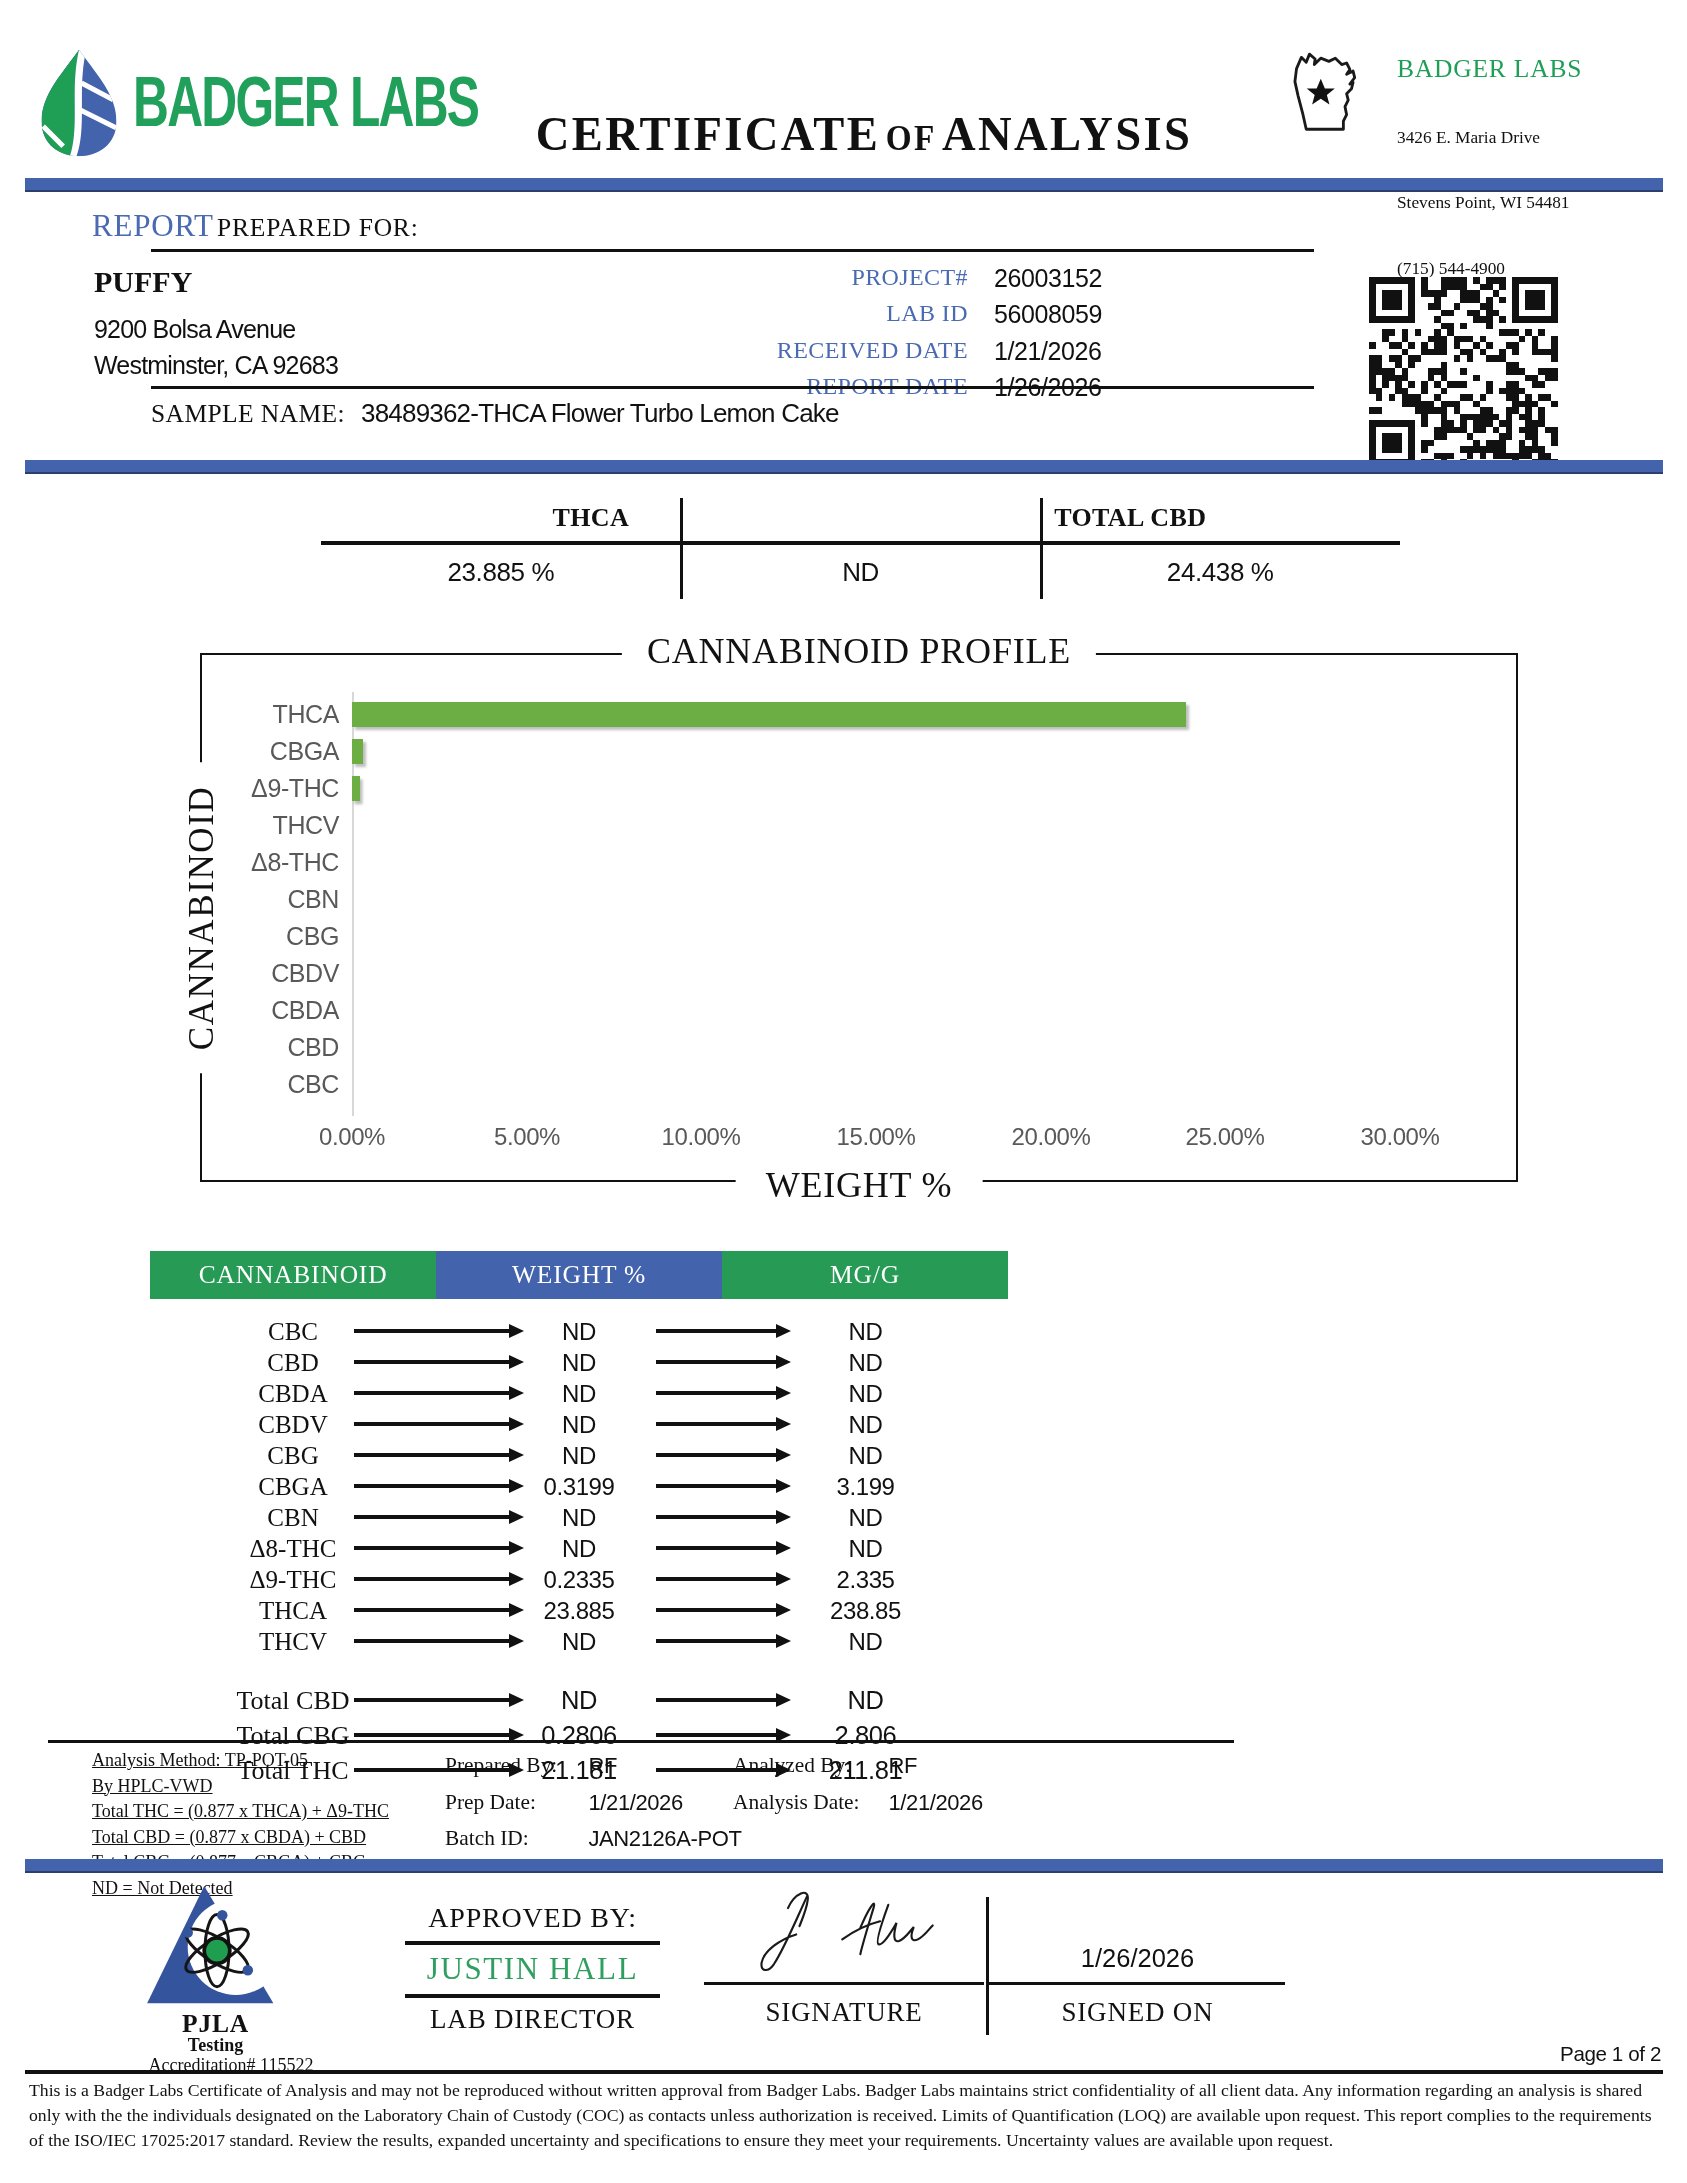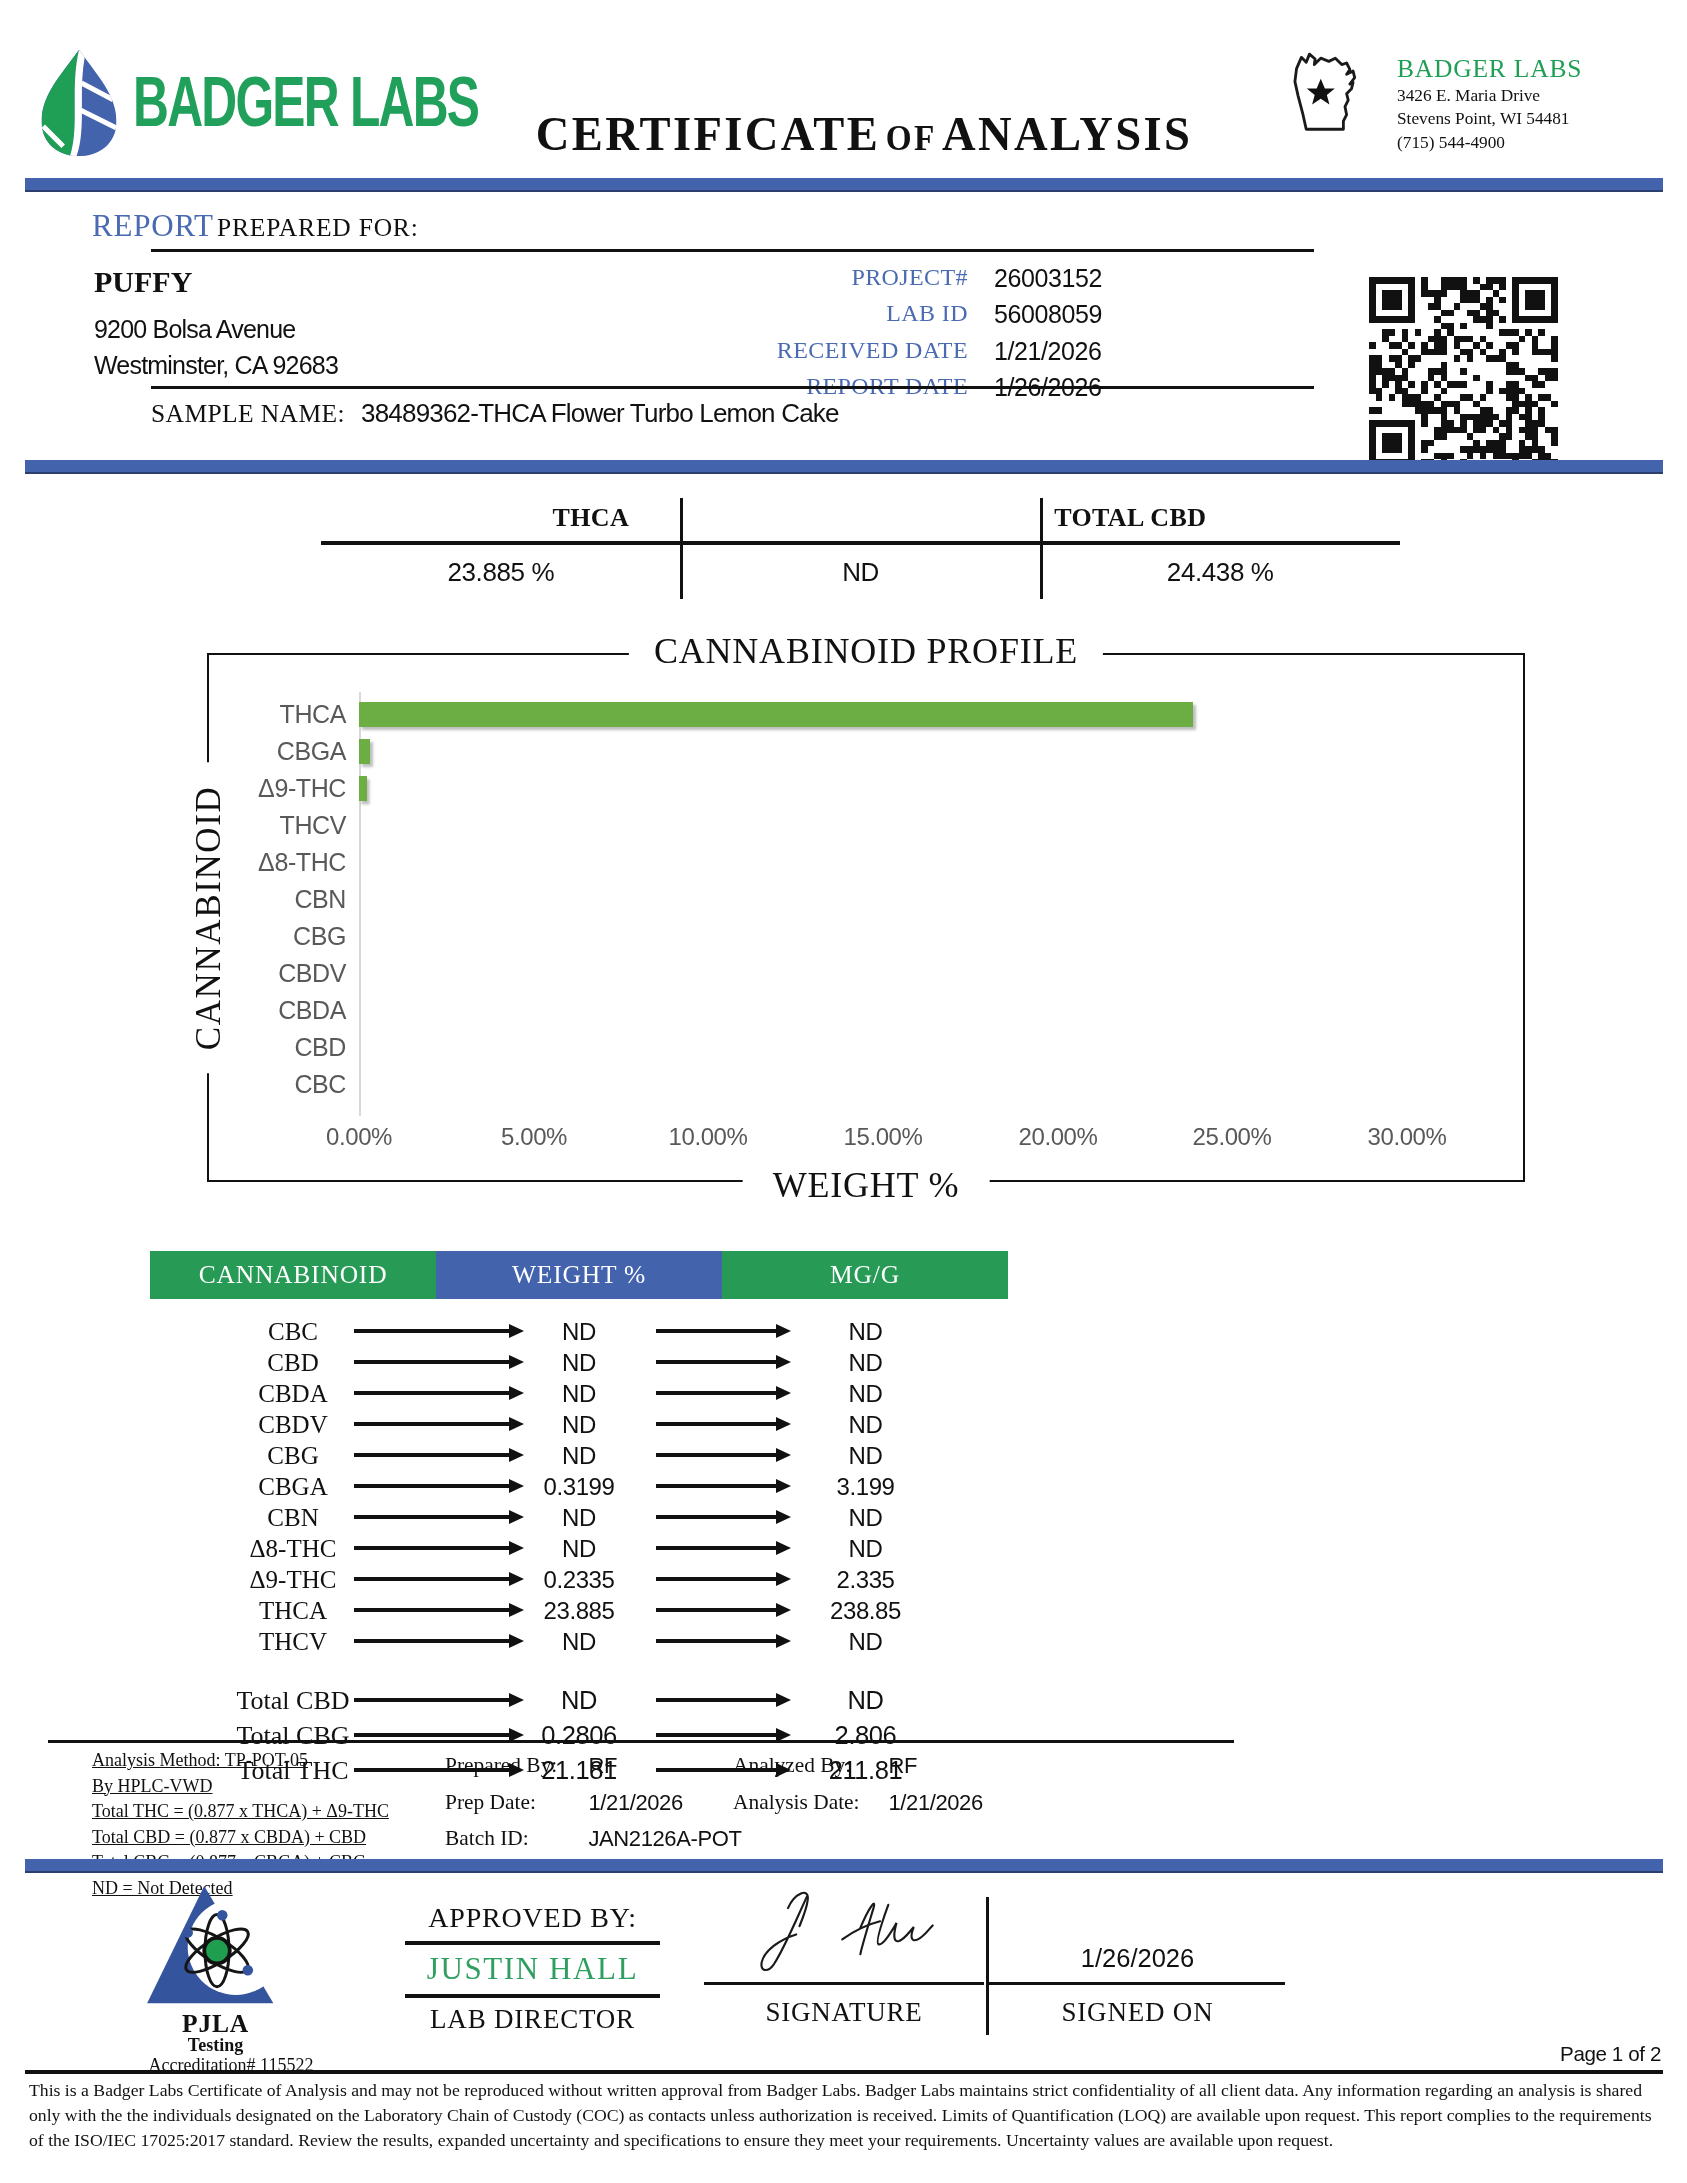--- a/index.html
+++ b/index.html
@@ -15,21 +15,21 @@
   .brand-text{
     font-family:"Liberation Sans", sans-serif; font-weight:bold;
     font-size:71px; letter-spacing:-2.5px; color:#21a05b;
     transform:scaleX(.70); transform-origin:left center; white-space:nowrap;
   }
   .coa-title{ left:428px; right:387px; top:105px; text-align:center; white-space:nowrap;
     font-weight:bold; letter-spacing:2.5px; transform:scaleX(.95); }
   .coa-title .big{ font-size:49px; }
   .coa-title .small{ font-size:35px; }
   .lab-name{ color:#1f9e55; font-size:25.5px; letter-spacing:0.8px; font-weight:400; }
-  .lab-addr{ font-size:17.3px; line-height:1.35; }
+  .lab-addr{ font-size:17.3px; line-height:1.35;margin-top:42px; }
 
   .blue-bar{ left:25px; width:1638px; height:14px; background:#4463ad; border-bottom:2.5px solid #2b3e6d; }
 
   
   .rep-label{ font-size:31px; color:#4a6ab2; letter-spacing:0.8px; }
   .rep-sub{ font-size:25.5px; color:#111; letter-spacing:0.8px; }
   .hline{ background:#111; }
   .client-name{ font-size:30px; font-weight:bold; }
   .client-addr{ font-family:"Liberation Sans", sans-serif; font-size:25px; line-height:1.45; letter-spacing:-0.8px; }
   .proj-row{ display:flex; margin-bottom:7.4px;gap:8px; }
@@ -40,21 +40,21 @@
 
   
   .summary{ left:321px; top:498px; width:1079px; }
   .sum-head{ display:flex; border-bottom:4.1px solid #111; }
   .sum-head > div{ flex:1; text-align:center; font-weight:bold; font-size:26px; letter-spacing:0.4px; padding:5px 0 8.2px; }
   .sum-vals{ display:flex; }
   .sum-vals > div{ flex:1; text-align:center; font-family:"Liberation Sans", sans-serif; font-size:26px; padding:11.5px 0; letter-spacing:-0.4px; }
   .sum-div{ position:absolute; top:0; bottom:0; width:2.5px; background:#111; }
 
   
-  .chart{ left:207px; top:653px; width:1318px; height:529px; border:2.5px solid #111; }
+  .chart{ left:200px; top:653px; width:1318px; height:529px; border:2.5px solid #111; }
   .chart-title{ position:absolute; top:-25px; left:50%; transform:translateX(-50%);
     background:#fff; padding:0 25px; font-size:36px; letter-spacing:0.8px; white-space:nowrap; }
   .chart-ylab{ position:absolute; left:0; top:50%; transform:translate(-50%,-50%) rotate(-90deg);
     background:#fff; padding:0 23px; font-size:35px; letter-spacing:1.6px; white-space:nowrap; }
   .chart-xlab{ position:absolute; bottom:-26px; left:50%; transform:translateX(-50%);
     background:#fff; padding:0 30px; font-size:36px; letter-spacing:0.8px; white-space:nowrap; }
   .c-rows{ position:absolute; left:0; top:41px; width:100%; }
   .c-row{ display:flex; align-items:center; height:37px; }
   .c-lab{ width:150px; padding-right:13px; text-align:right;
     font-family:"Liberation Sans", sans-serif; font-size:25px; color:#595959; letter-spacing:-0.4px; }

